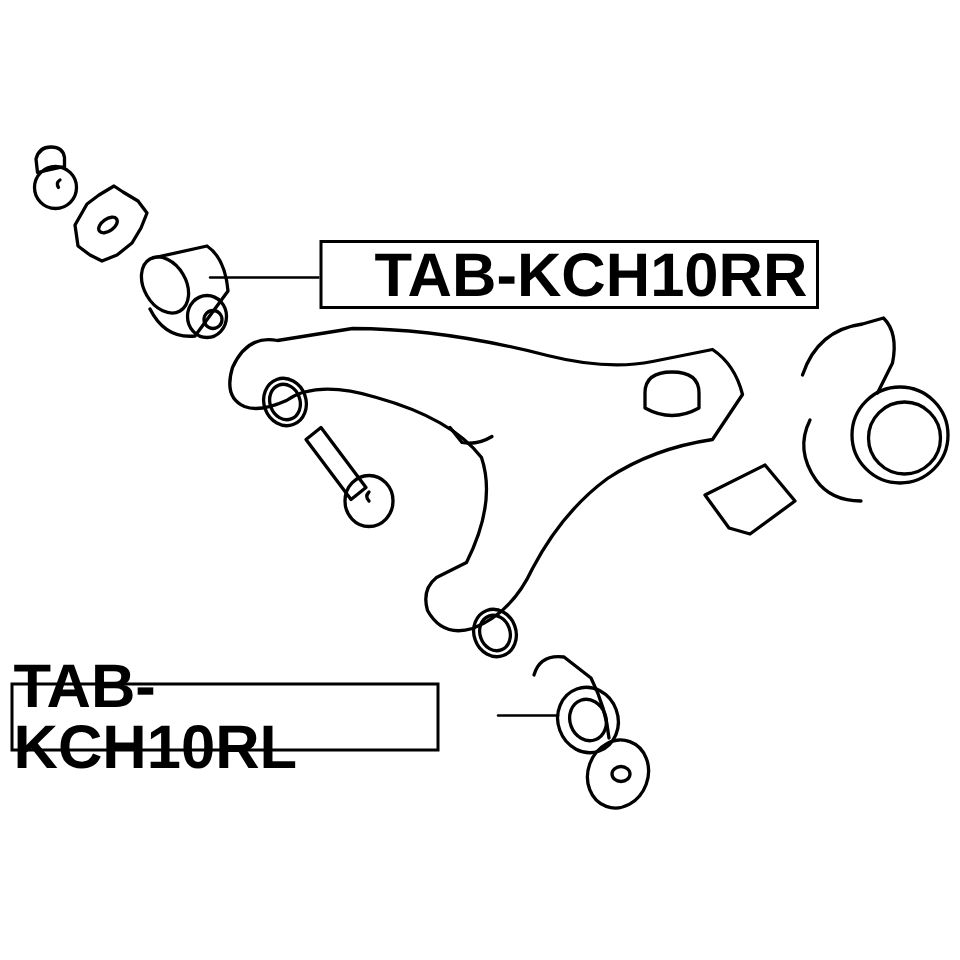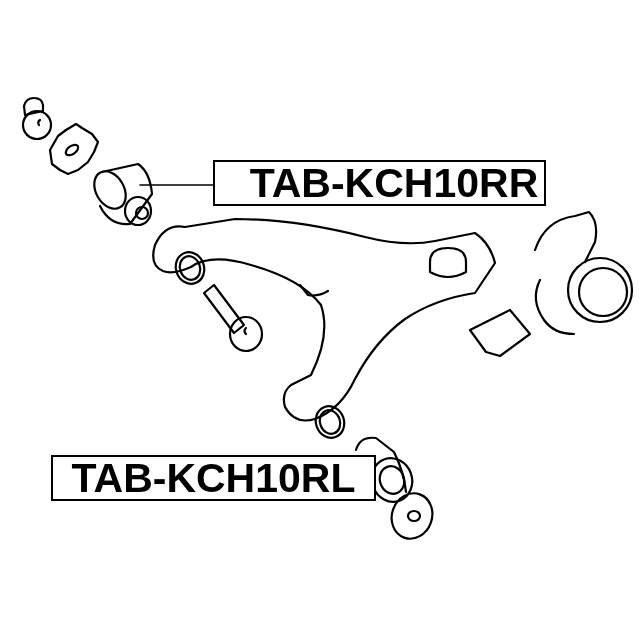--- a/index.html
+++ b/index.html
@@ -5,21 +5,21 @@
   html, body { margin:0; padding:0; background:#ffffff; }
   #canvas { position:relative; width:640px; height:640px; background:#ffffff; overflow:hidden; }
   svg.art { position:absolute; left:0; top:0; width:640px; height:640px; }
   .label-box {
     position:absolute; box-sizing:border-box; border:2px solid #000;
     background:#fff; display:flex; align-items:center; justify-content:center;
     font-family:"Liberation Sans", sans-serif; font-weight:bold; color:#000;
     letter-spacing:0px; line-height:1;
   }
   #label-rr { left:213px; top:160px; width:333px; height:46px; font-size:41px;padding-left:29px; }
-  #label-rl { left:7px; top:455px; width:325px; height:46px; font-size:41px;margin-left:44px; }
+  #label-rl { left:7px; top:455px; width:286px; height:46px; font-size:41px; }
 </style>
 </head>
 <body>
 
 <div id="canvas">
   <svg class="art" viewBox="0 0 640 640" fill="none" stroke="#000" stroke-width="2.2" stroke-linecap="round" stroke-linejoin="round">
 
     <g>
       <path d="M24 106 q2 -8 10 -8 q8 0 9 7 l0 6 l-18 4 z"></path>
       <circle cx="37" cy="125" r="14"></circle>

